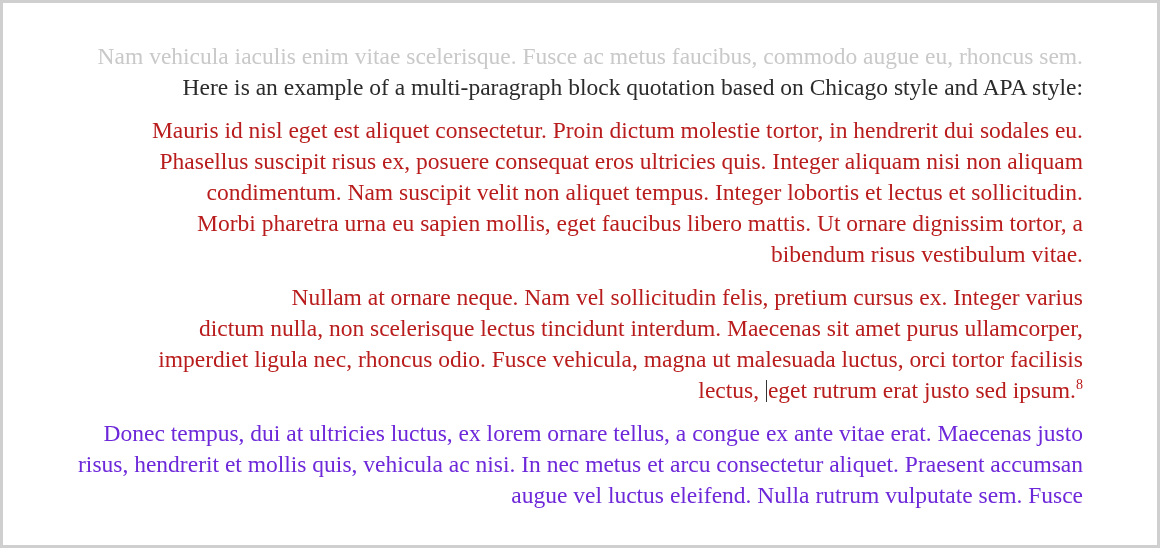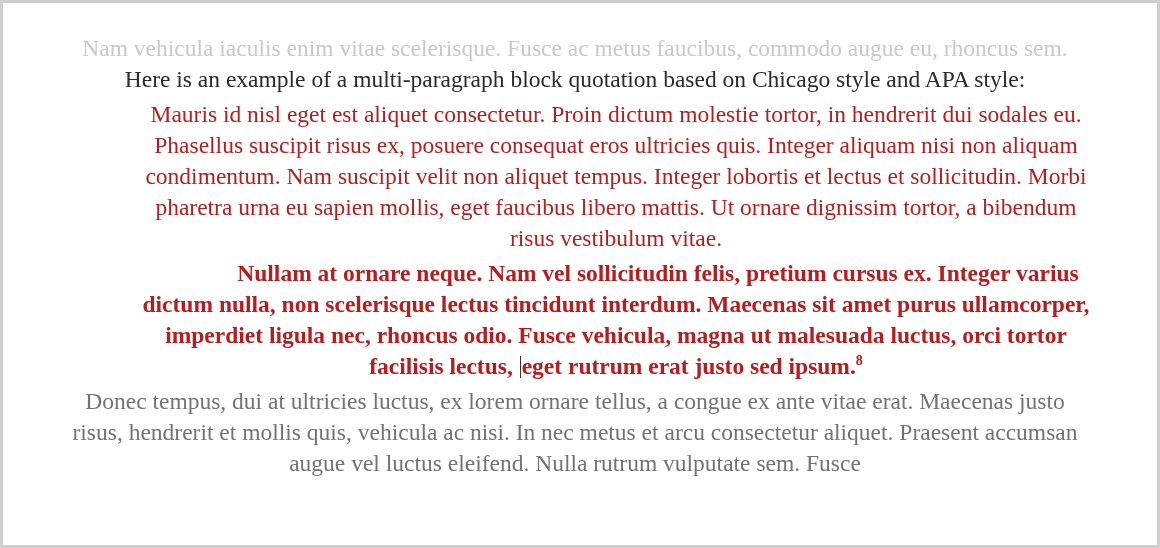--- a/index.html
+++ b/index.html
@@ -23,25 +23,25 @@
     box-sizing: border-box;
     overflow: hidden;
   }
   .doc-body {
     position: absolute;
     left: 52px;
     top: 26px;
     width: 1040px;
   }
   p {
-    margin: 4px;
+    margin: 12px;
     font-size: 23.5px;
     line-height: 31px;
     color: #231f20;
-    text-align: center;
+    text-align: right;
   }
   .faded {
     color: #c9c9c9;
   }
   .lead {
     
   }
   .lead .intro {
     color: #2b2b2b;
   }
@@ -49,24 +49,23 @@
     margin-left: 82px;
     width: 958px;
     color: #575757;
   }
   .blockquote p {
     color: #b91c1c;
     text-indent: 0;
   }
   .blockquote p.indented {
     text-indent: 84px;
-    font-weight: bold;
   }
   .tail {
-    color: #737373;
+    color: #6d28d9;
   }
   sup {
     font-size: 14px;
     vertical-align: super;
     line-height: 0;
   }
   .caret {
     display: inline-block;
     width: 1px;
     height: 22px;

